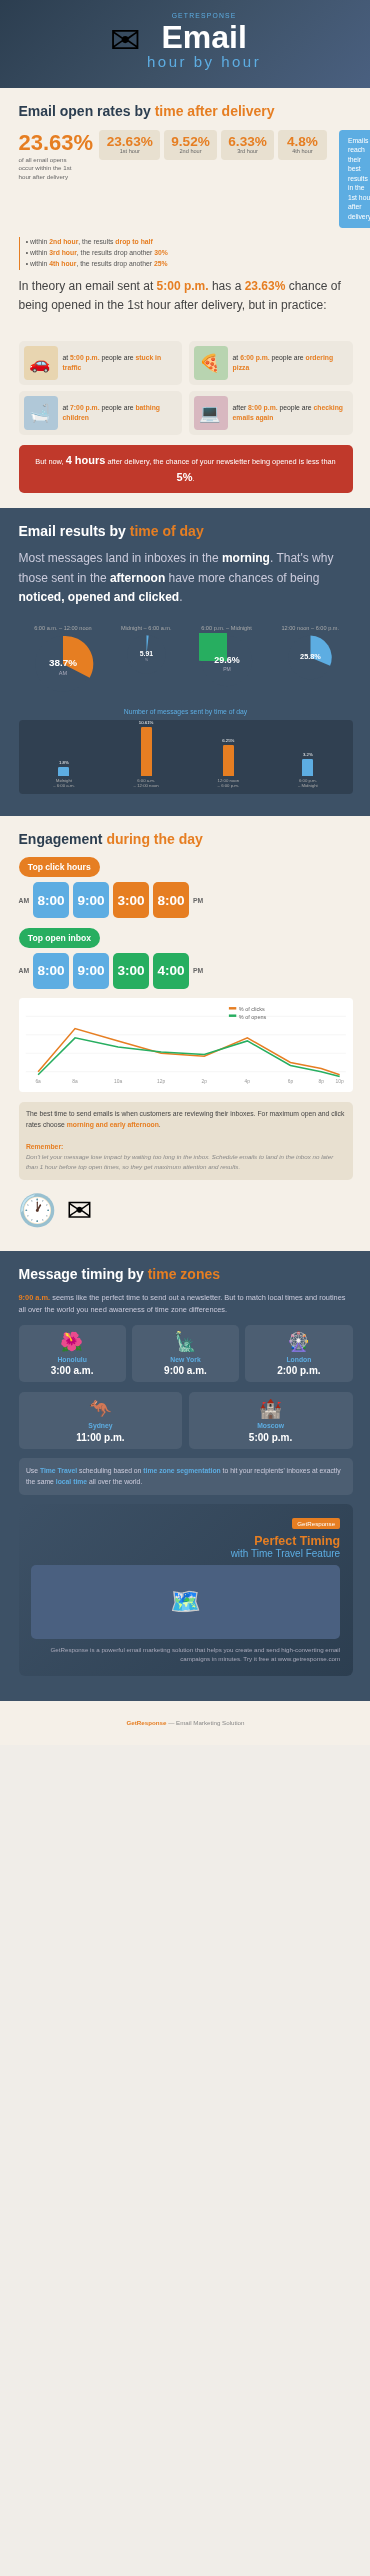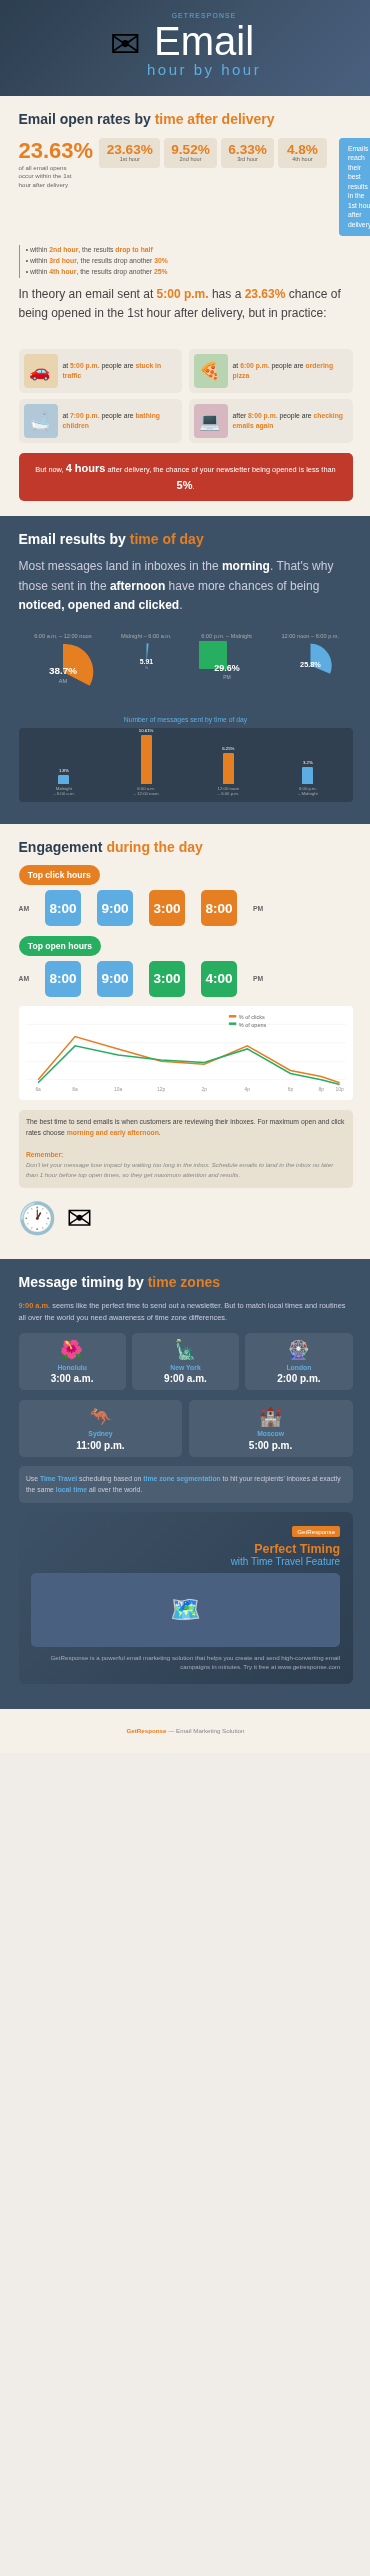--- a/index.html
+++ b/index.html
@@ -233,21 +233,21 @@
       font-size: 8.6px;
       font-weight: 700;
       margin-bottom: 5px;
       display: inline-block;
     }
     .hours-label-click { background: #e67e22; }
     .hours-label-open { background: #27ae60; }
 
     .hours-boxes {
       display: flex;
-      gap: 16px;
+      gap: 4px;
       align-items: center;
       flex-wrap: wrap;
     }
     .hour-box {
       background: #3d5166;
       color: white;
       border-radius: 5px;
       width: 36px;
       height: 36px;
       display: flex;
@@ -388,21 +388,21 @@
     svg.pie { display: block; margin: 0 auto; }
   </style>
 </head>
 <body>
 
 <div class="header-section">
   <div style="display:flex;align-items:center;justify-content:center;gap:6.2px;">
     <div style="font-size:37px;">✉</div>
     <div>
       <div style="color:#5dade2;font-size:6.8px;letter-spacing:1.2px;text-transform:uppercase;margin-bottom:1.2px;">GetResponse</div>
-      <div style="color:#fff;font-size:40px;font-weight:400;line-height:1;">Email</div>
+      <div style="color:#fff;font-size:32px;font-weight:700;line-height:1;">Email</div>
       <div style="color:#5dade2;font-size:15px;font-weight:300;letter-spacing:2.5px;">hour by hour</div>
     </div>
   </div>
 </div>
 
 <div class="section-open-rates">
   <div class="section-title section-title-light">
     <span>Email open rates by</span>
     <span class="highlight-orange">time after delivery</span>
   </div>
@@ -562,21 +562,21 @@
       <span class="ampm-label">AM</span>
       <div class="hour-box am">8:00</div>
       <div class="hour-box am">9:00</div>
       <div class="hour-box pm">3:00</div>
       <div class="hour-box pm">8:00</div>
       <span class="ampm-label">PM</span>
     </div>
   </div>
 
   <div class="hours-section">
-    <div class="hours-label-bar hours-label-open">Top open hours</div>
+    <div class="hours-label-bar hours-label-open">Top open inbox</div>
     <div class="hours-boxes">
       <span class="ampm-label">AM</span>
       <div class="hour-box am">8:00</div>
       <div class="hour-box am">9:00</div>
       <div class="hour-box green">3:00</div>
       <div class="hour-box green">4:00</div>
       <span class="ampm-label">PM</span>
     </div>
   </div>
 

